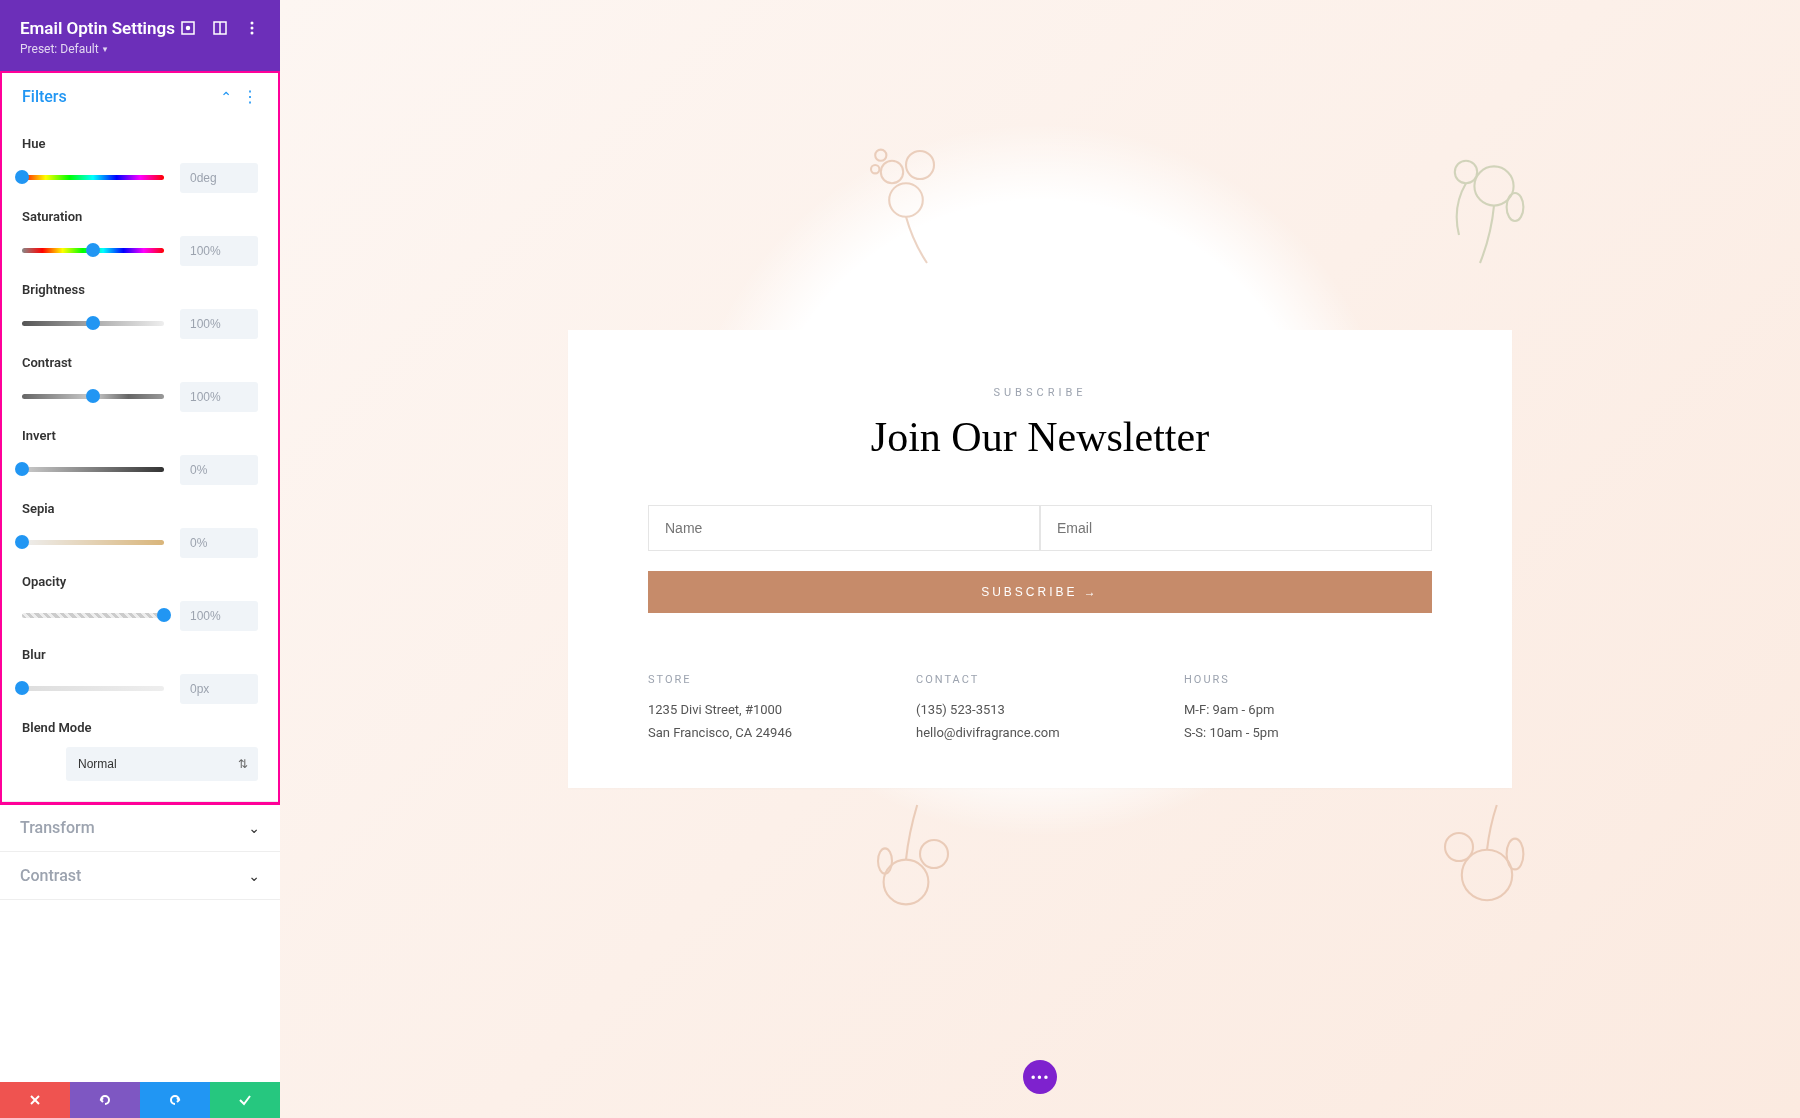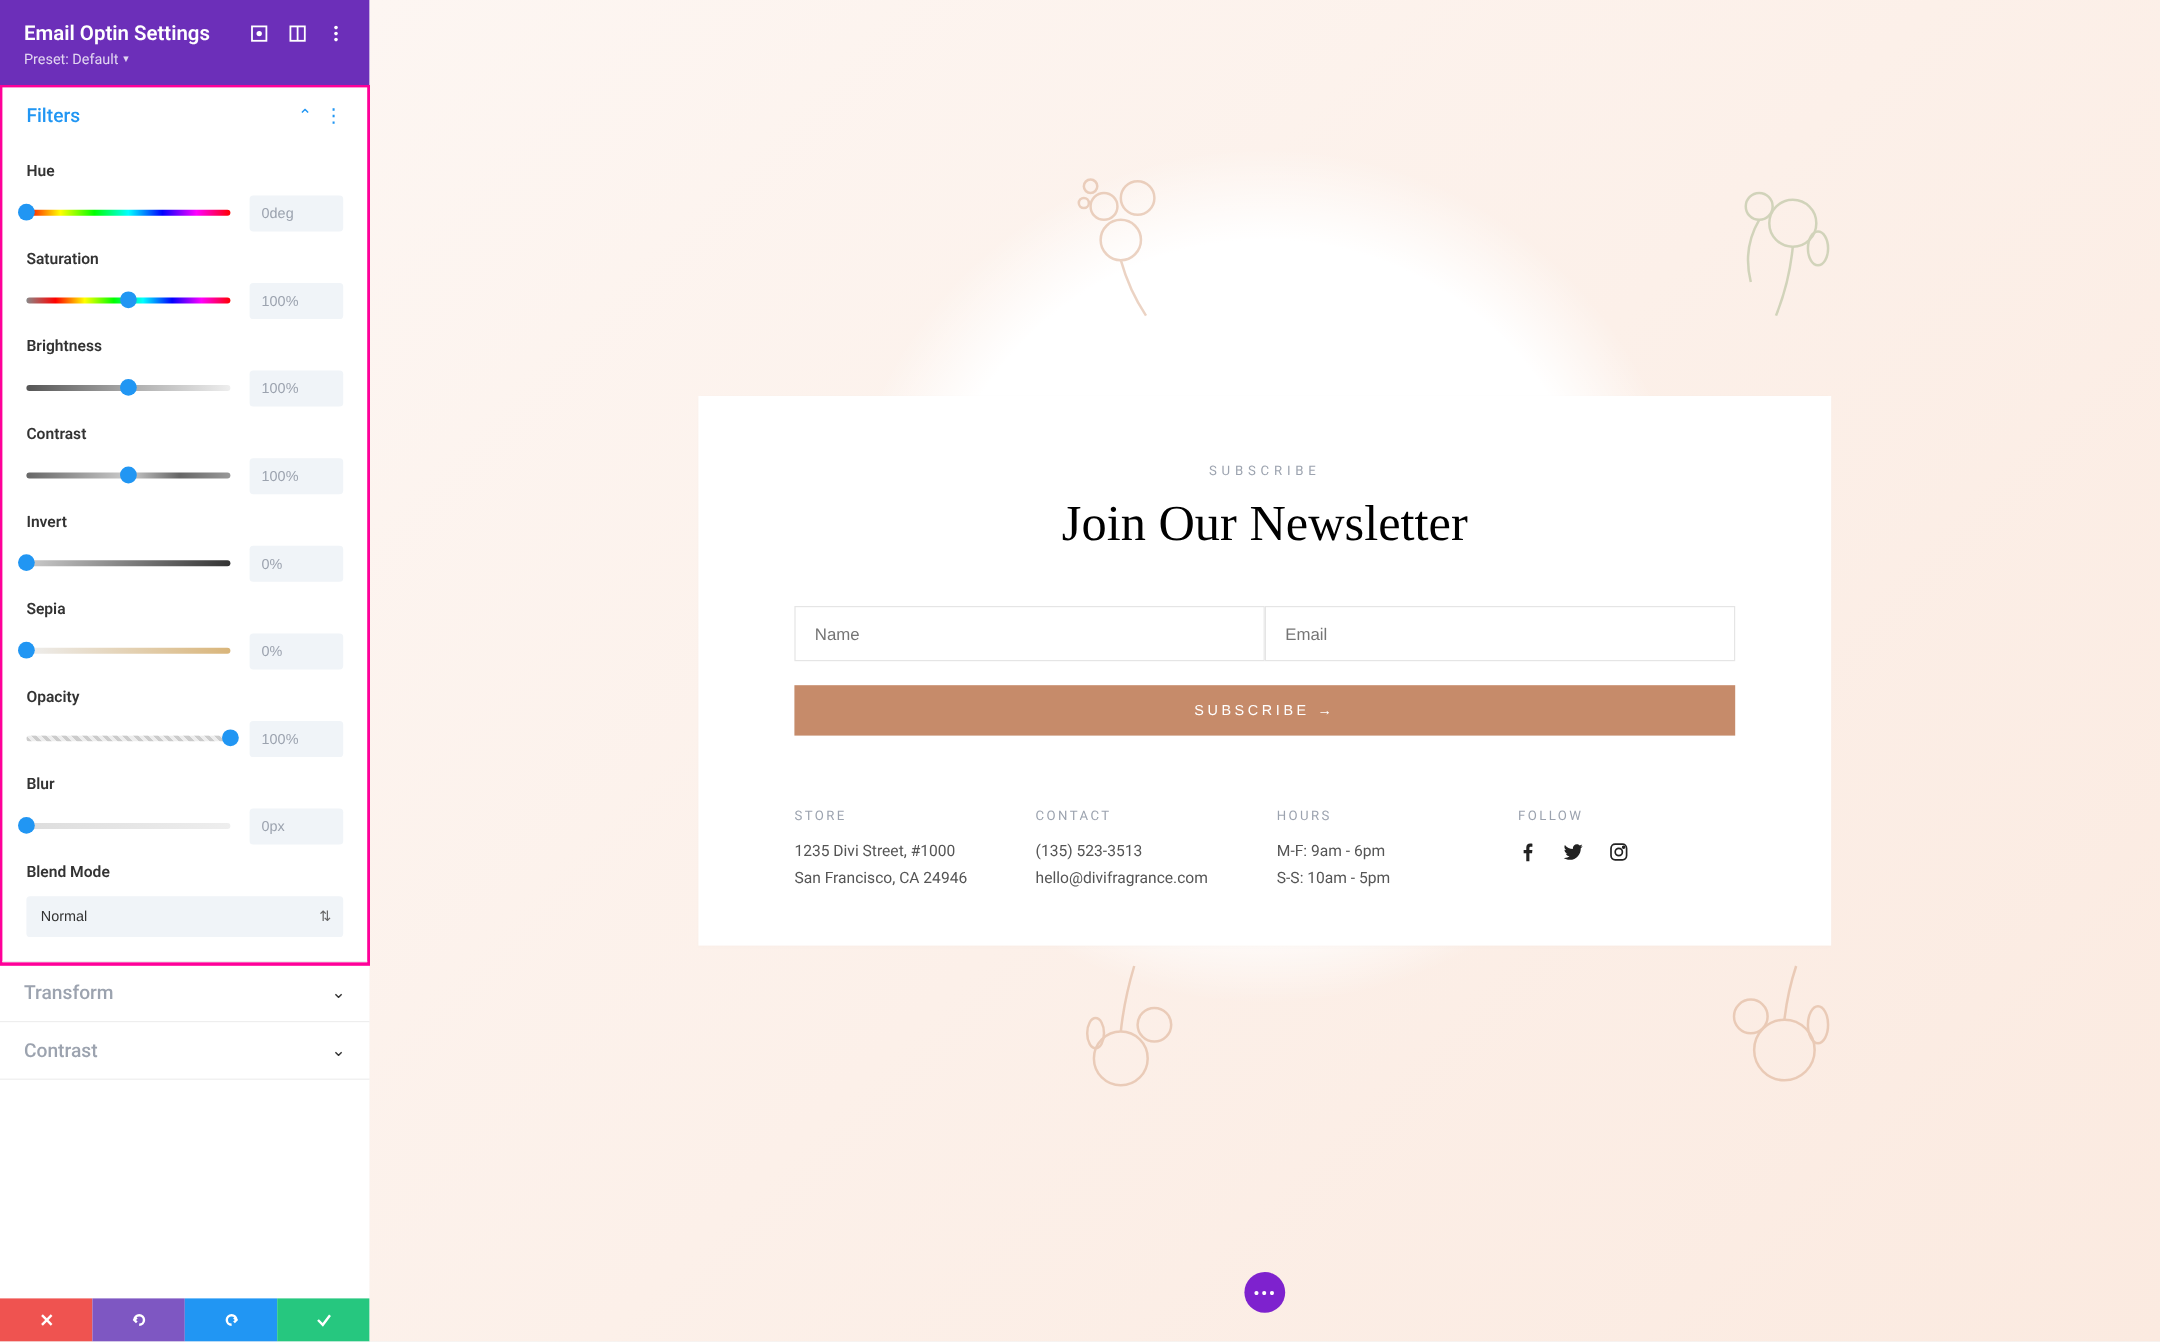--- a/index.html
+++ b/index.html
@@ -1,18 +1,18 @@
 <!DOCTYPE html>
 <html><head>
 <meta charset="utf-8">
 <style>
 * { margin: 0; padding: 0; box-sizing: border-box; }
 body { font-family: -apple-system, BlinkMacSystemFont, "Segoe UI", Roboto, sans-serif; background: #f5f5f5; overflow: hidden; }
 .app { display: flex; height: 100vh; width: 100vw; }
-.sidebar { width: 308px; background: #fff; display: flex; flex-direction: column; position: relative; }
+.sidebar { width: 280px; background: #fff; display: flex; flex-direction: column; position: relative; }
 .sb-header { background: #6c2fb9; color: #fff; padding: 18px 20px 14px; }
 .sb-title-row { display: flex; justify-content: space-between; align-items: center; }
 .sb-title { font-size: 17px; font-weight: 600; }
 .sb-icons { display: flex; gap: 16px; align-items: center; }
 .sb-icon { width: 16px; height: 16px; cursor: pointer; display: flex; align-items: center; justify-content: center; }
 .sb-preset { font-size: 12px; color: rgba(255,255,255,0.8); margin-top: 4px; cursor: pointer; display: inline-flex; align-items: center; gap: 4px; }
 .sb-preset::after { content: "▾"; font-size: 9px; }
 .sb-tabs { display: flex; background: #8836e0; }
 .sb-tab { padding: 13px 20px; color: #fff; font-size: 13px; cursor: pointer; }
 .sb-tab.active { background: #a855f7; }
@@ -34,21 +34,21 @@
 .track-hue { background: linear-gradient(to right, #f00, #ff0, #0f0, #0ff, #00f, #f0f, #f00); }
 .track-sat { background: linear-gradient(to right, #888, #f00, #ff0, #0f0, #0ff, #00f, #f0f, #f00); }
 .track-gray { background: linear-gradient(to right, #555, #aaa, #eee); }
 .track-contrast { background: linear-gradient(to right, #666, #999, #ccc, #666, #999); }
 .track-invert { background: linear-gradient(to right, #ccc, #333); }
 .track-sepia { background: linear-gradient(to right, #eee, #d9b57a); }
 .track-opacity { background-image: repeating-linear-gradient(45deg, #ccc 0 3px, transparent 3px 6px); background-color: #eee; }
 .track-blur { background: linear-gradient(to right, #ddd, #eee); }
 .slider-thumb { width: 14px; height: 14px; background: #2196f3; border-radius: 50%; position: absolute; top: -4px; transform: translateX(-50%); cursor: grab; }
 .slider-value { width: 78px; background: #f0f4f8; border: none; padding: 8px 10px; font-size: 12px; color: #9ca3af; border-radius: 3px; }
-.select-wrap { position: relative; margin-top: 10px; }
+.select-wrap { position: relative; margin-top: 10px; margin-left: 44px; }
 .select-input { width: 100%; background: #f0f4f8; border: none; padding: 10px 12px; font-size: 12px; color: #333; border-radius: 3px; appearance: none; cursor: pointer; }
 .select-arrows { position: absolute; right: 10px; top: 50%; transform: translateY(-50%); font-size: 12px; color: #666; pointer-events: none; }
 .sb-footer { display: flex; height: 36px; }
 .sb-fbtn { flex: 1; display: flex; align-items: center; justify-content: center; color: #fff; cursor: pointer; }
 .fbtn-cancel { background: #ef5350; }
 .fbtn-undo { background: #7e57c2; }
 .fbtn-redo { background: #2196f3; }
 .fbtn-save { background: #26c77f; }
 .preview { flex: 1; background: linear-gradient(135deg, #fdf6f2 0%, #fbeae0 100%); position: relative; display: flex; align-items: center; justify-content: center; overflow: hidden; }
 .preview::before { content: ""; position: absolute; width: 720px; height: 720px; border-radius: 50%; background: radial-gradient(circle, #fff 0%, #fff 55%, rgba(255,255,255,0) 70%); top: 120px; left: 50%; transform: translateX(-50%); z-index: 0; }
@@ -292,42 +292,20 @@
         <div class="info-col">
           <div class="info-head">CONTACT</div>
           <div class="info-line">(135) 523-3513</div>
           <div class="info-line">hello@divifragrance.com</div>
         </div>
         <div class="info-col">
           <div class="info-head">HOURS</div>
           <div class="info-line">M-F: 9am - 6pm</div>
           <div class="info-line">S-S: 10am - 5pm</div>
         </div>
-        <div class="info-col">
-          <div class="info-head">FOLLOW</div>
-          <div class="social">
-            <div class="social-ic">
-                <svg viewBox="0 0 16 16" fill="#222">
-                  <path d="M9.5 16V9h2.2l.3-2.6H9.5V4.8c0-.7.2-1.2 1.2-1.2h1.3V1.1C11.8 1 11 .9 10.1.9 8.2.9 6.9 2.1 6.9 4.3v2.1H4.7V9h2.2v7h2.6z"></path>
-                </svg>
-              </div>
-            <div class="social-ic">
-                <svg viewBox="0 0 16 16" fill="#222">
-                  <path d="M16 3c-.6.3-1.2.4-1.9.5.7-.4 1.2-1 1.4-1.8-.6.4-1.3.6-2.1.8-.6-.6-1.5-1-2.4-1-1.8 0-3.3 1.5-3.3 3.3 0 .3 0 .5.1.7C5.2 5.4 2.7 4.1 1.1 2.1.8 2.6.7 3.2.7 3.8c0 1.1.6 2.1 1.5 2.7-.5 0-1-.2-1.5-.4 0 1.6 1.1 2.9 2.6 3.2-.3.1-.6.1-.9.1-.2 0-.4 0-.6-.1.4 1.3 1.6 2.3 3.1 2.3-1.1.9-2.5 1.4-4.1 1.4H0c1.5.9 3.2 1.5 5 1.5 6 0 9.3-5 9.3-9.3v-.4c.7-.5 1.2-1.1 1.7-1.8z"></path>
-                </svg>
-              </div>
-            <div class="social-ic">
-                <svg viewBox="0 0 16 16" fill="none" stroke="#222" stroke-width="1.4">
-                  <rect x="1.5" y="1.5" width="13" height="13" rx="3.5"></rect>
-                  <circle cx="8" cy="8" r="3"></circle>
-                  <circle cx="12" cy="4" r="0.8" fill="#222"></circle>
-                </svg>
-              </div>
-          </div>
-        </div>
       </div>
     </div>
 
     <div class="fab">
         <span class="fab-dots">•••</span>
       </div>
   </div>
 </div>
 
 </body></html>

